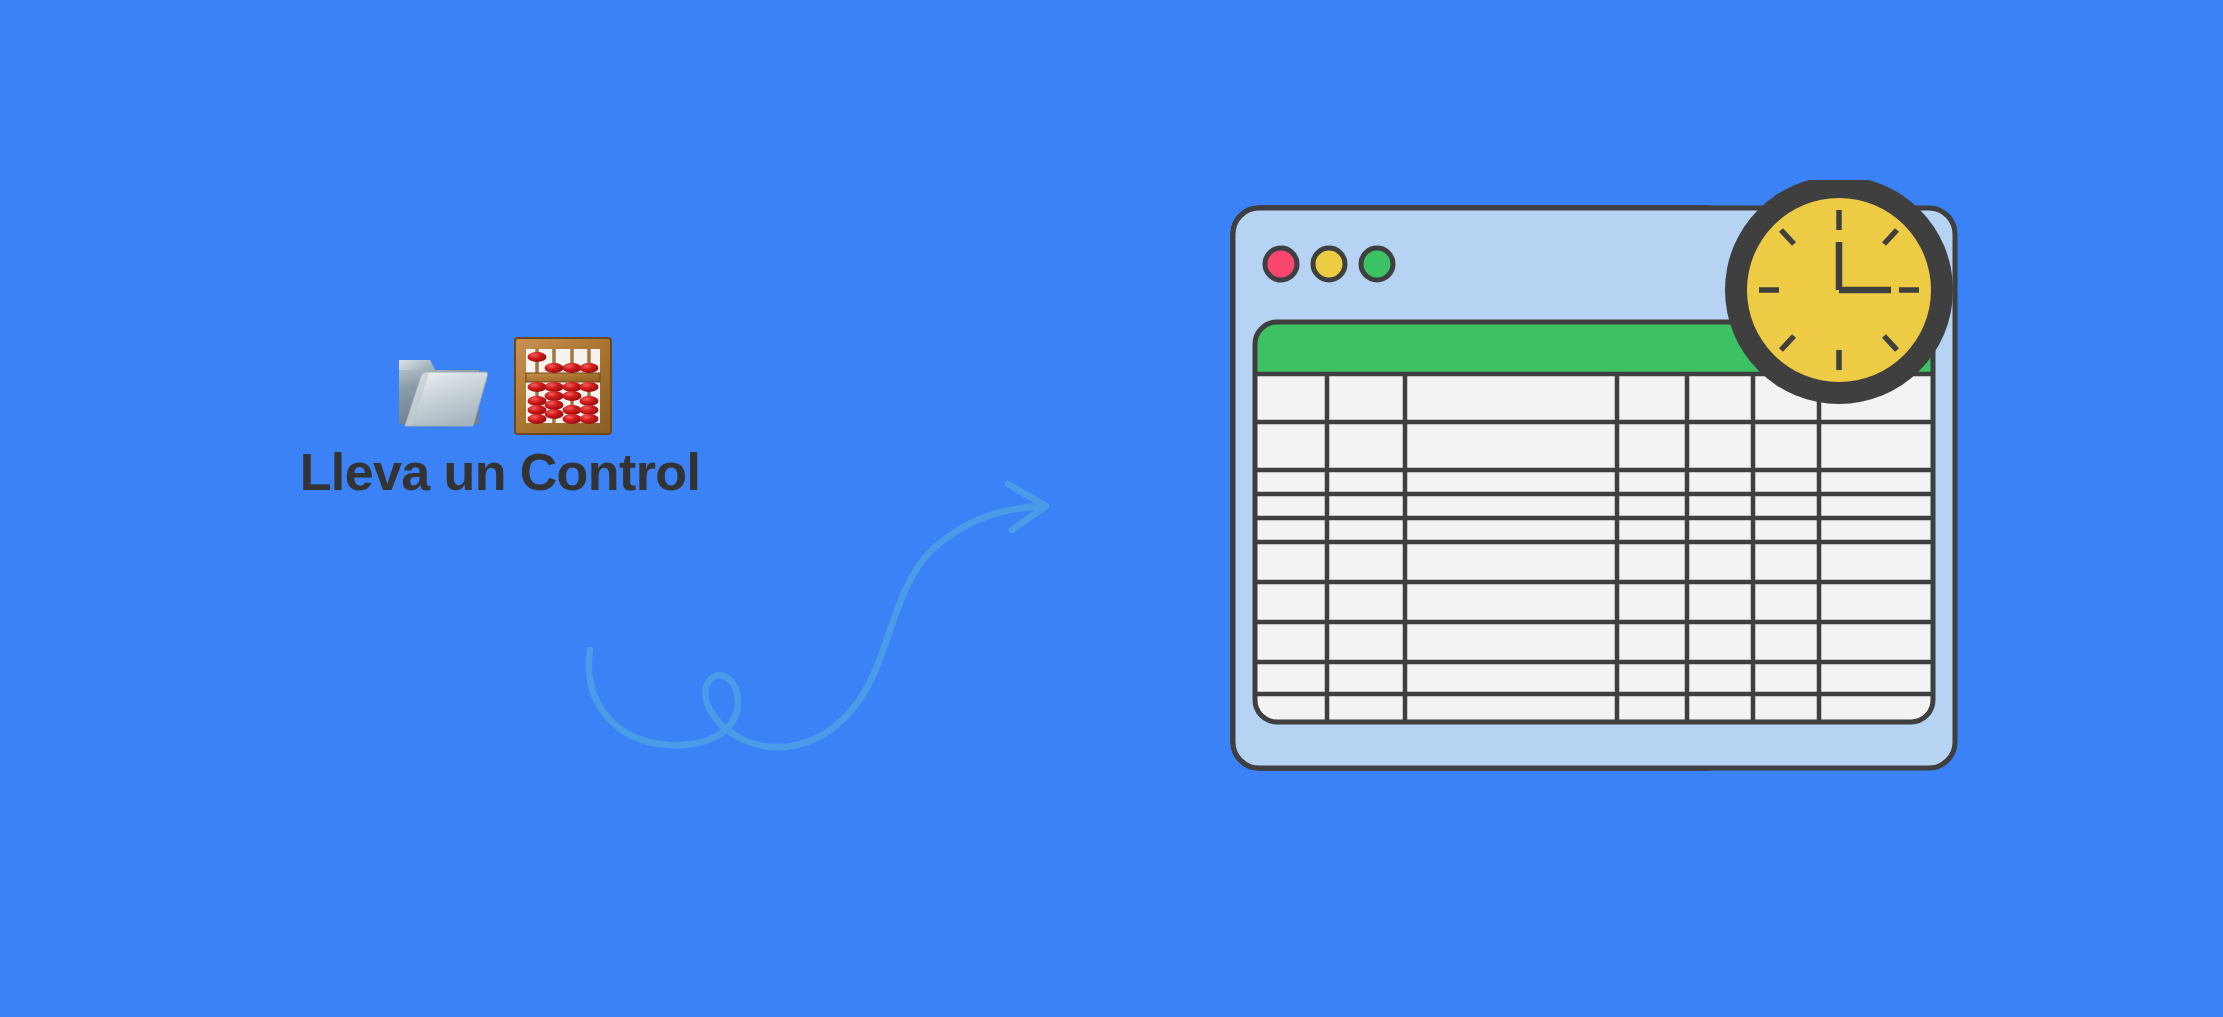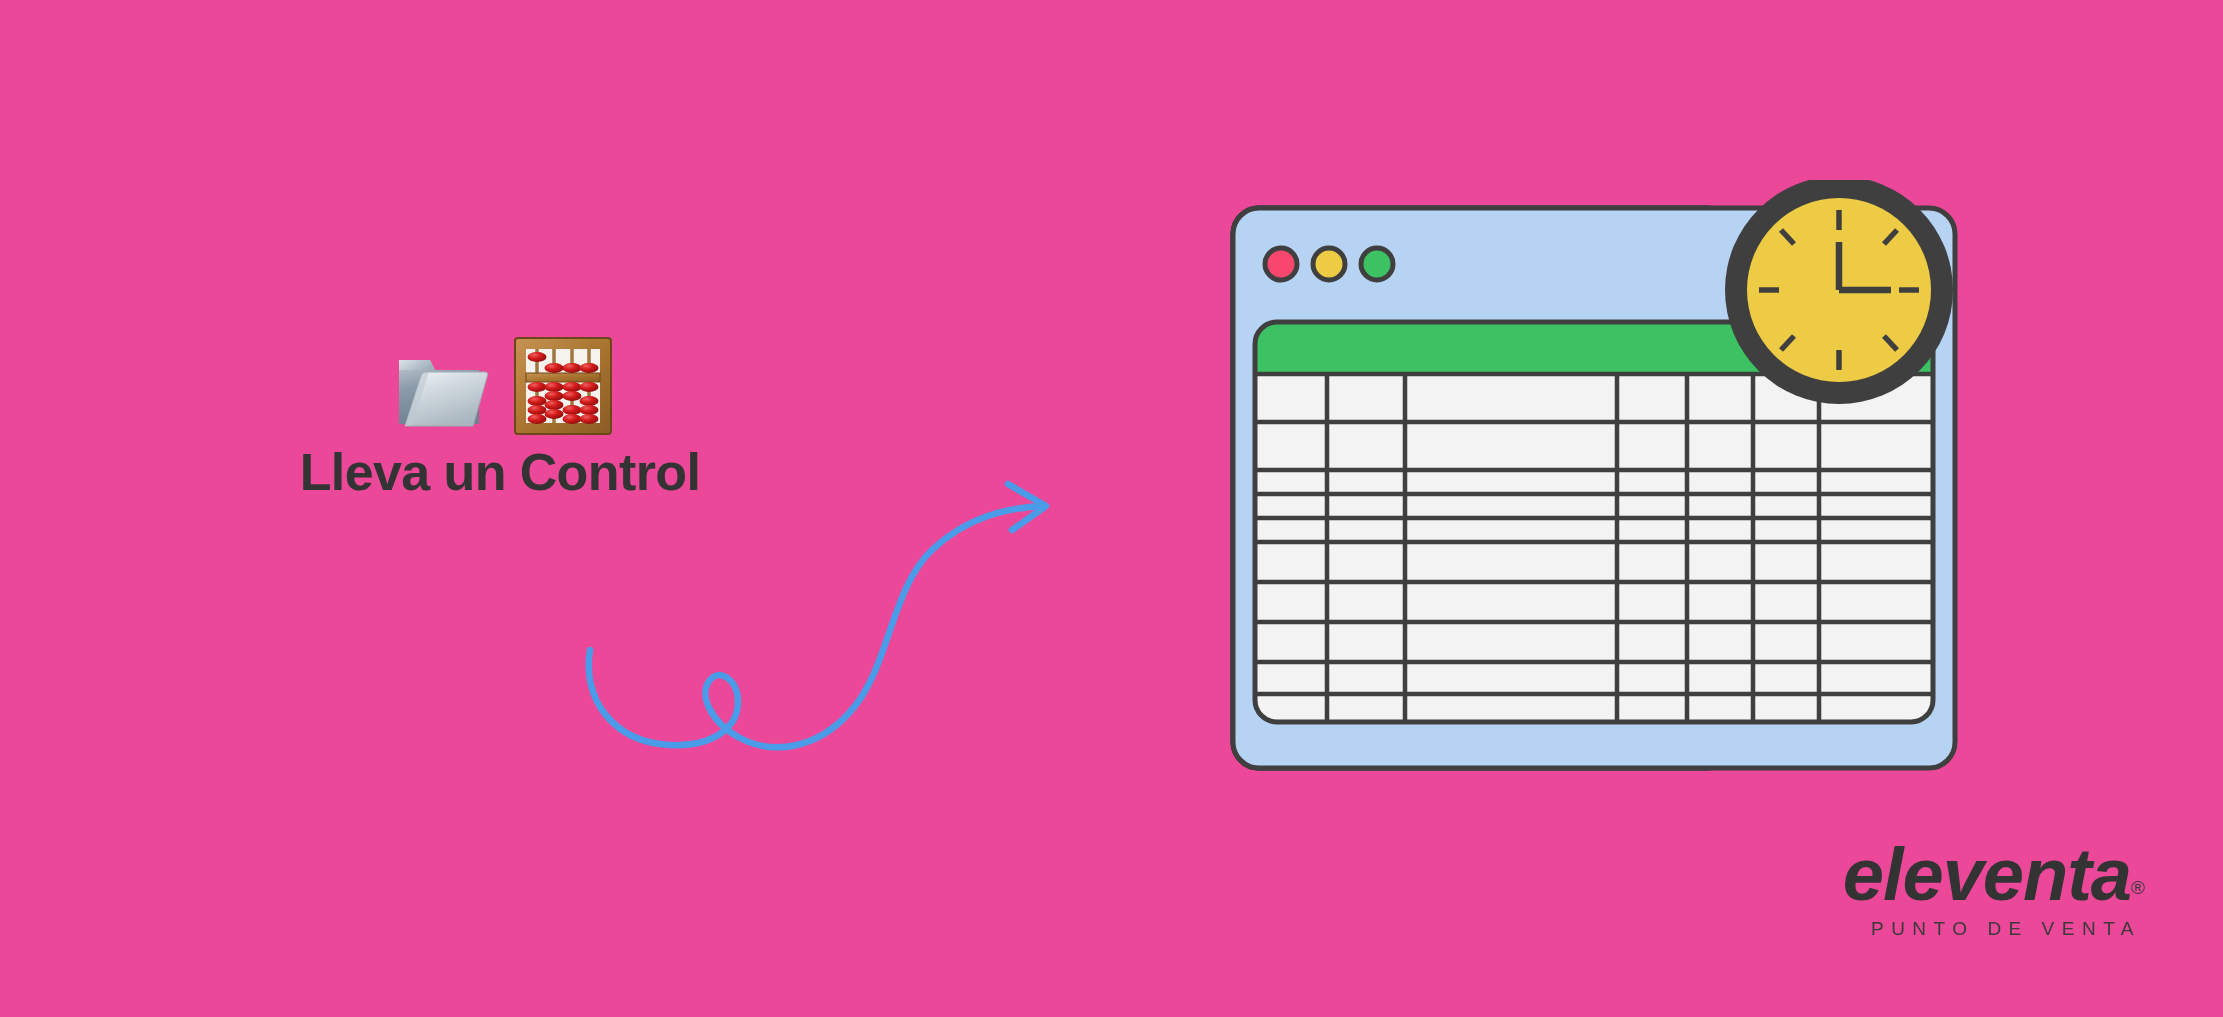--- a/index.html
+++ b/index.html
@@ -13,21 +13,21 @@
     font-family: "Liberation Sans", sans-serif;
     overflow: hidden;
     position: relative;
   }
 
   #stage {
     position: absolute;
     left: 0; top: 0;
     width: 2223px;
     height: 1017px;
-    background: #ec4899;
+    background: #3b82f6;
   }
 
   
   .left-panel {
     position: absolute;
     left: 180px;
     top: 320px;
     width: 640px;
     text-align: center;
   }
@@ -309,20 +309,14 @@
         </g>
 
         <g stroke="#3f3f3f" stroke-width="6.5" stroke-linecap="butt">
           <line x1="614" y1="110" x2="614" y2="62"></line>
           <line x1="614" y1="110" x2="666" y2="110"></line>
         </g>
       </g>
     </svg>
   </div>
 
-  <div class="logo-wrap">
-    <div style="text-align:right;">
-      <span class="logo-word">eleventa</span><span class="logo-reg">®</span>
-    </div>
-    <div class="logo-sub">PUNTO DE VENTA</div>
-  </div>
 
 </div>
 
 </body></html>

